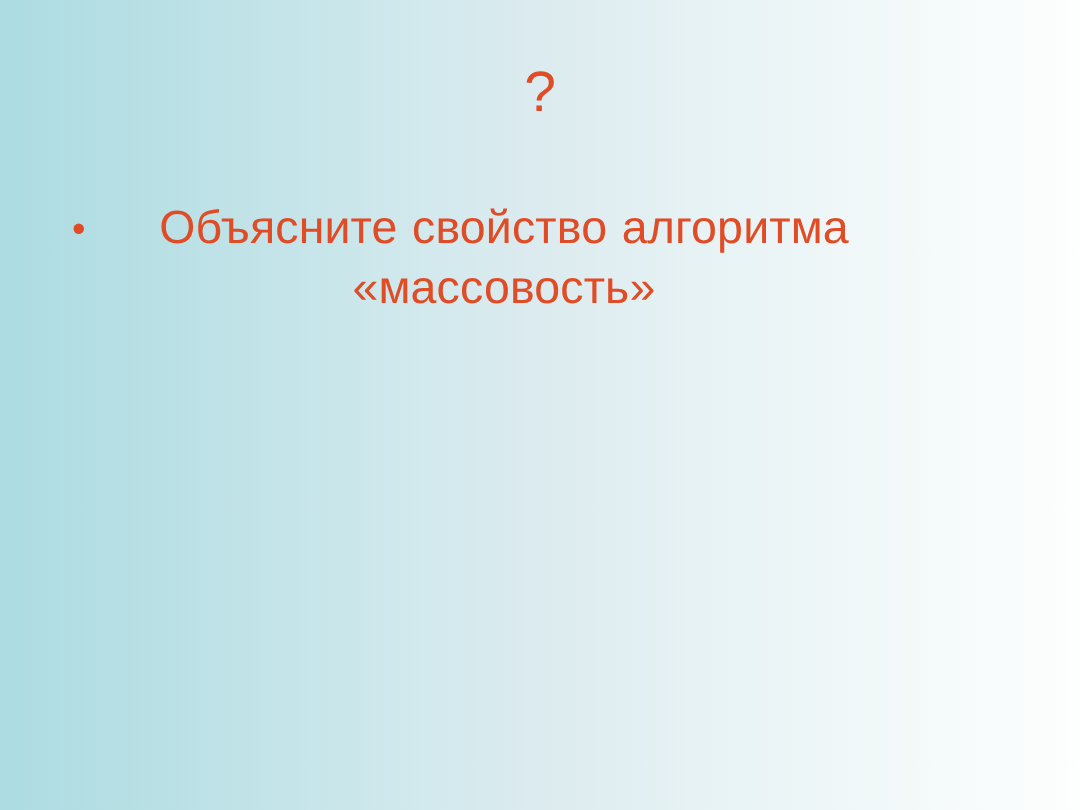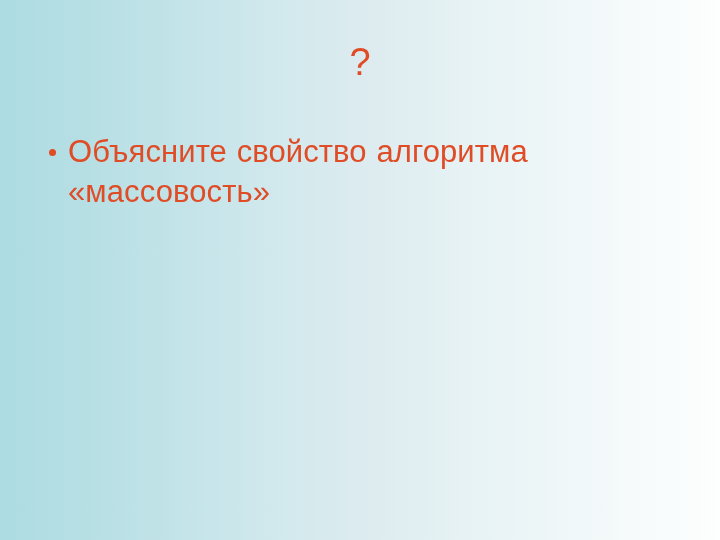--- a/index.html
+++ b/index.html
@@ -54,20 +54,21 @@
     letter-spacing: 0;
     white-space: pre;
   }
 
   
   #body-block {
     position: absolute;
     left: 44px;
     top: 132px;
     width: 560px;
+    text-align: center;
   }
 
   .bullet-item {
     position: relative;
     padding-left: 24px;
     margin: 0;
     font-family: "Liberation Sans", sans-serif;
     font-size: 31px;
     line-height: 40px;
     font-weight: 400;

